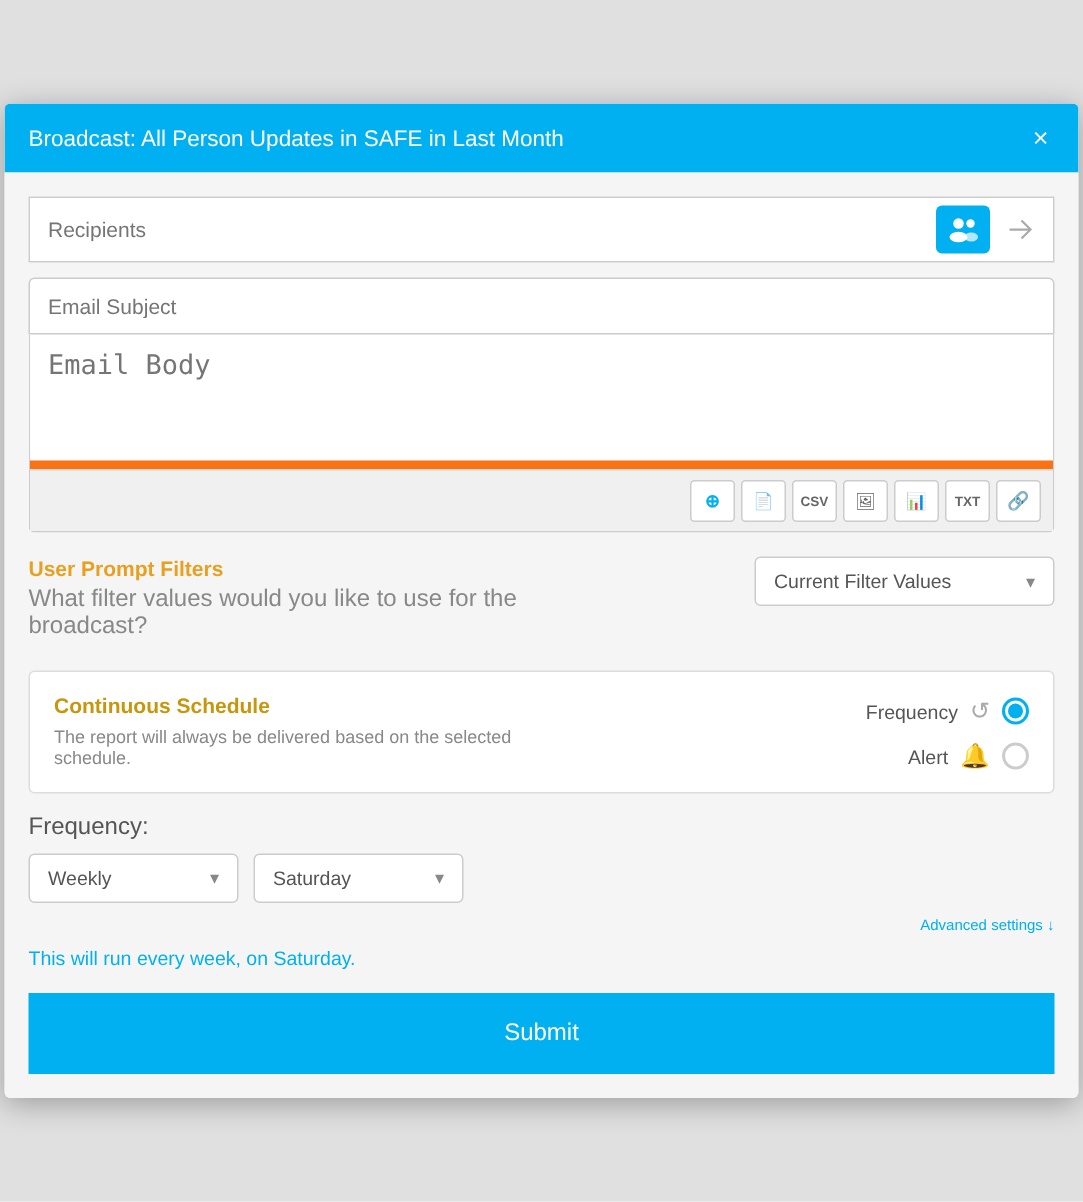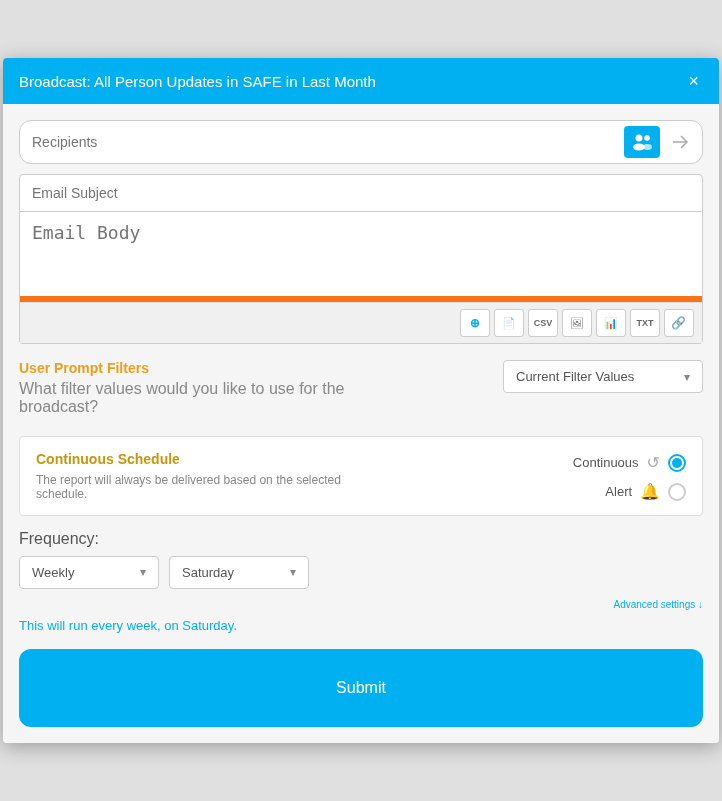--- a/index.html
+++ b/index.html
@@ -42,21 +42,21 @@
     }
     .modal-body {
       padding: 16px;
       background: #f5f5f5;
     }
     .recipients-row {
       display: flex;
       align-items: center;
       background: white;
       border: 1px solid #ccc;
-      border-radius: 12px;
+      border-radius: 0;
       margin-bottom: 10px;
       padding: 0;
       height: 44px;
     }
     .recipients-input {
       flex: 1;
       border: none;
       outline: none;
       padding: 8px 12px;
       font-size: 14px;
@@ -285,22 +285,22 @@
       margin-bottom: 16px;
     }
     .run-info span {
       color: #00b0f0;
     }
     .submit-btn {
       width: 100%;
       background: #00b0f0;
       color: white;
       border: none;
-      border-radius: 12px;
-      padding: 30px;
+      border-radius: 0;
+      padding: 18px;
       font-size: 16px;
       cursor: pointer;
       display: block;
       text-align: center;
       margin-top: 3px;
     }
   </style>
 </head>
 <body>
 
@@ -380,21 +380,21 @@
     
     <div class="schedule-box">
       <div class="schedule-box-inner">
         <div class="schedule-left">
           <div class="schedule-title">Continuous Schedule</div>
           <div class="schedule-desc">The report will always be delivered based on the selected schedule.</div>
         </div>
         <div class="schedule-right">
 
           <div class="radio-row">
-            <span class="radio-label">Continuous</span>
+            <span class="radio-label">Frequency</span>
             <span style="color:#aaa; font-size:16px;">↺</span>
             <div class="radio-circle-selected"></div>
           </div>
 
           <div class="radio-row">
             <span class="radio-label">Alert</span>
             <span style="color:#e86060; font-size:16px;">🔔</span>
             <div class="radio-circle-unselected"></div>
           </div>
         </div>

